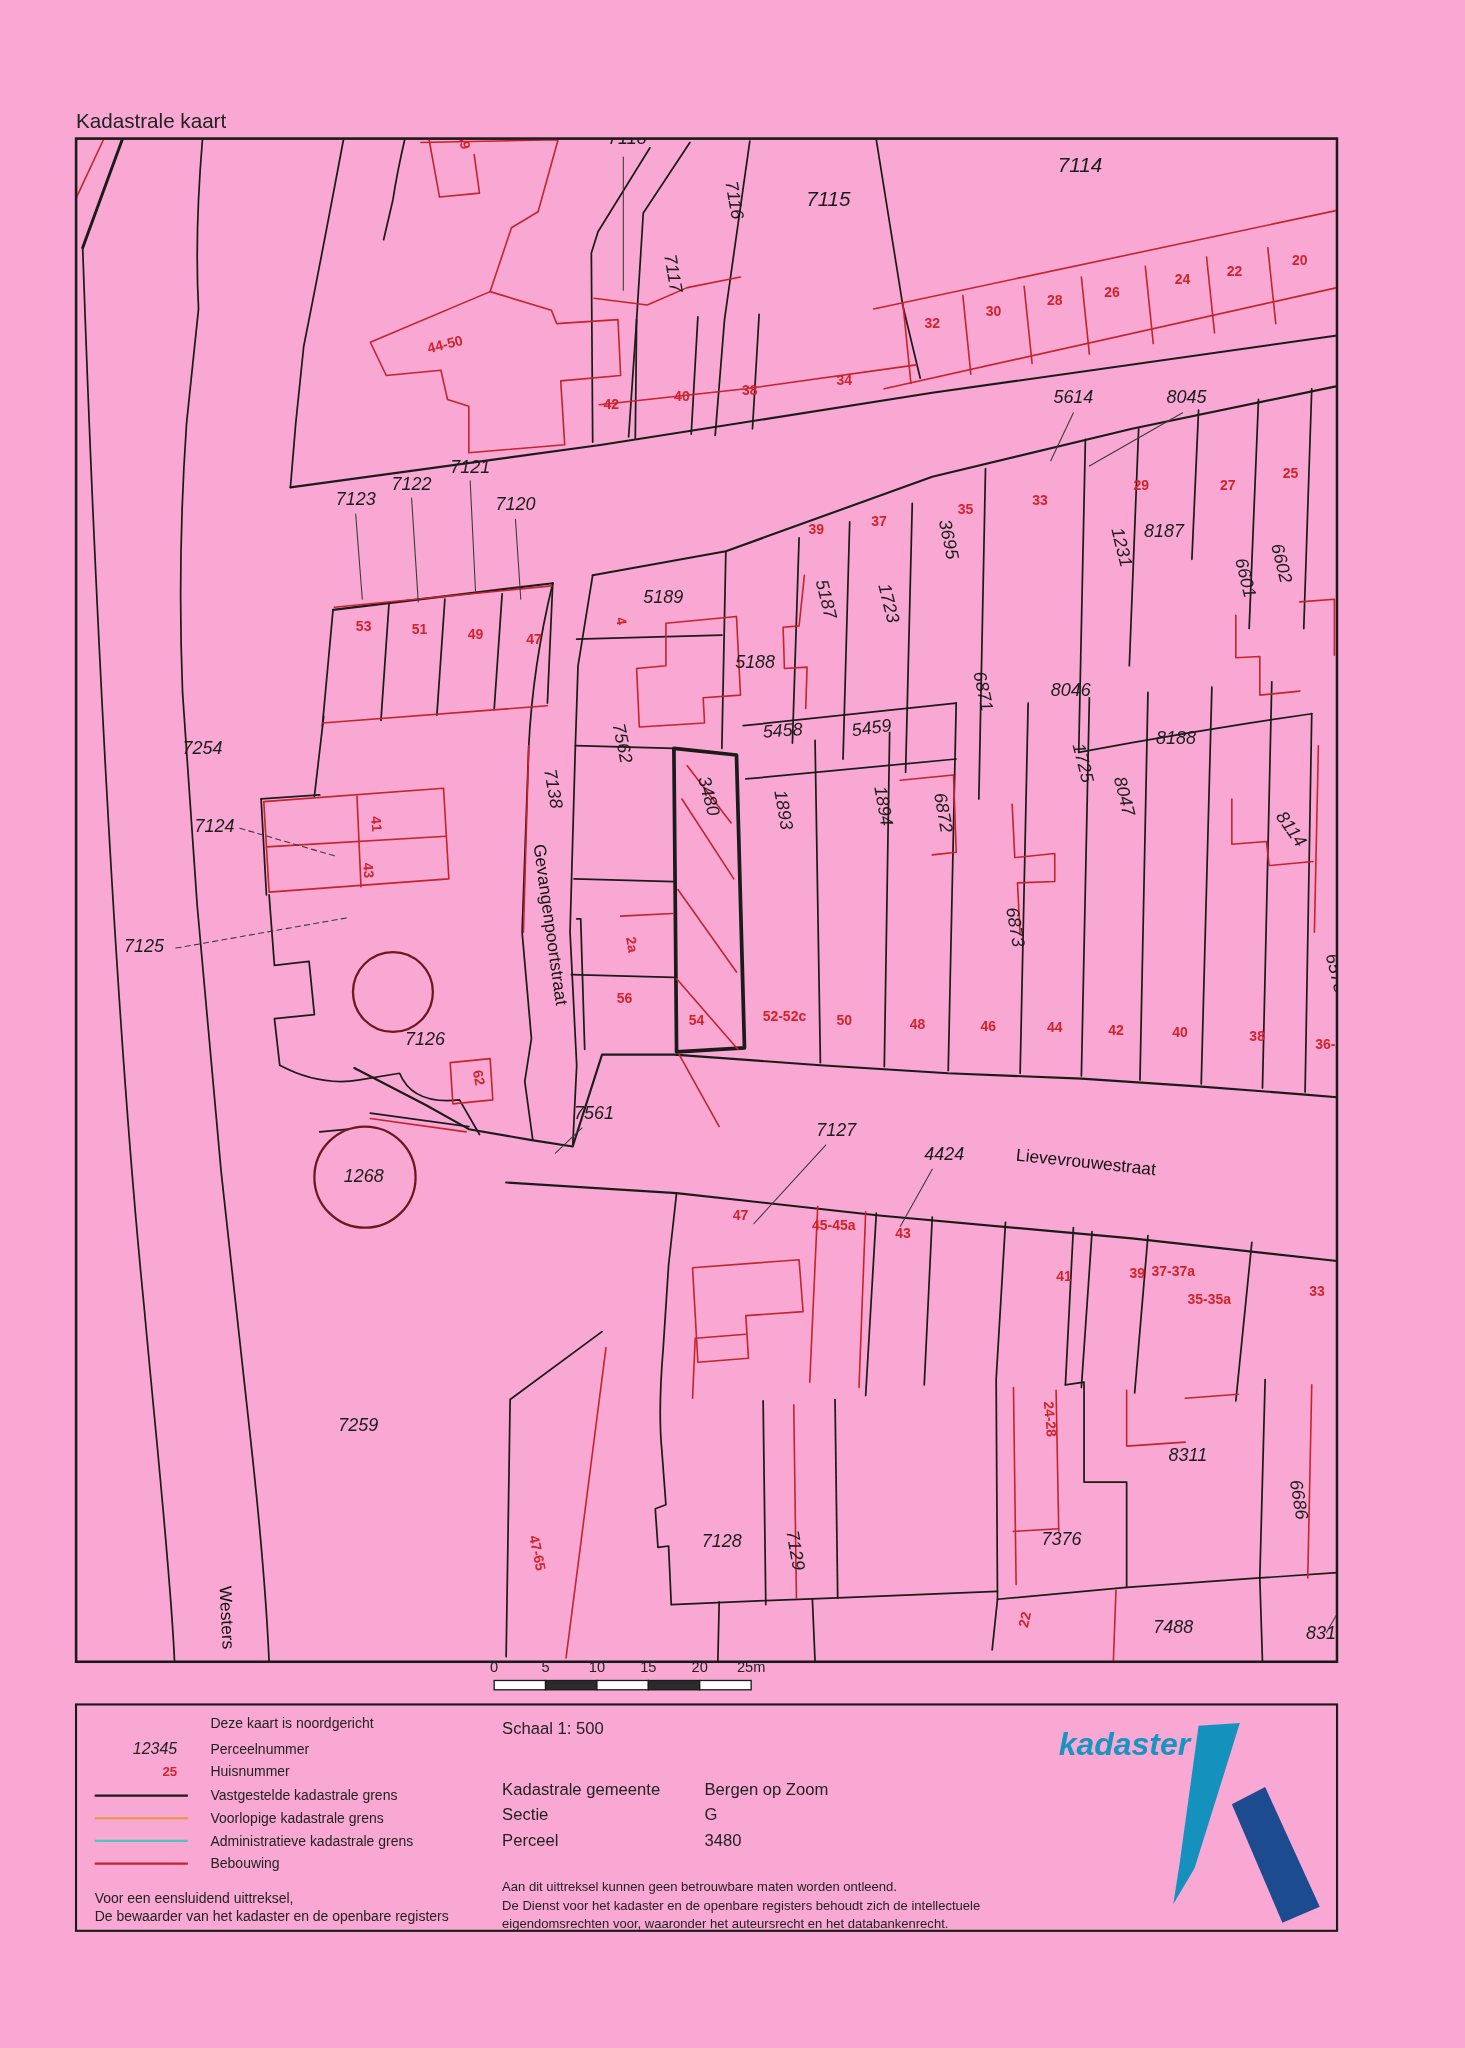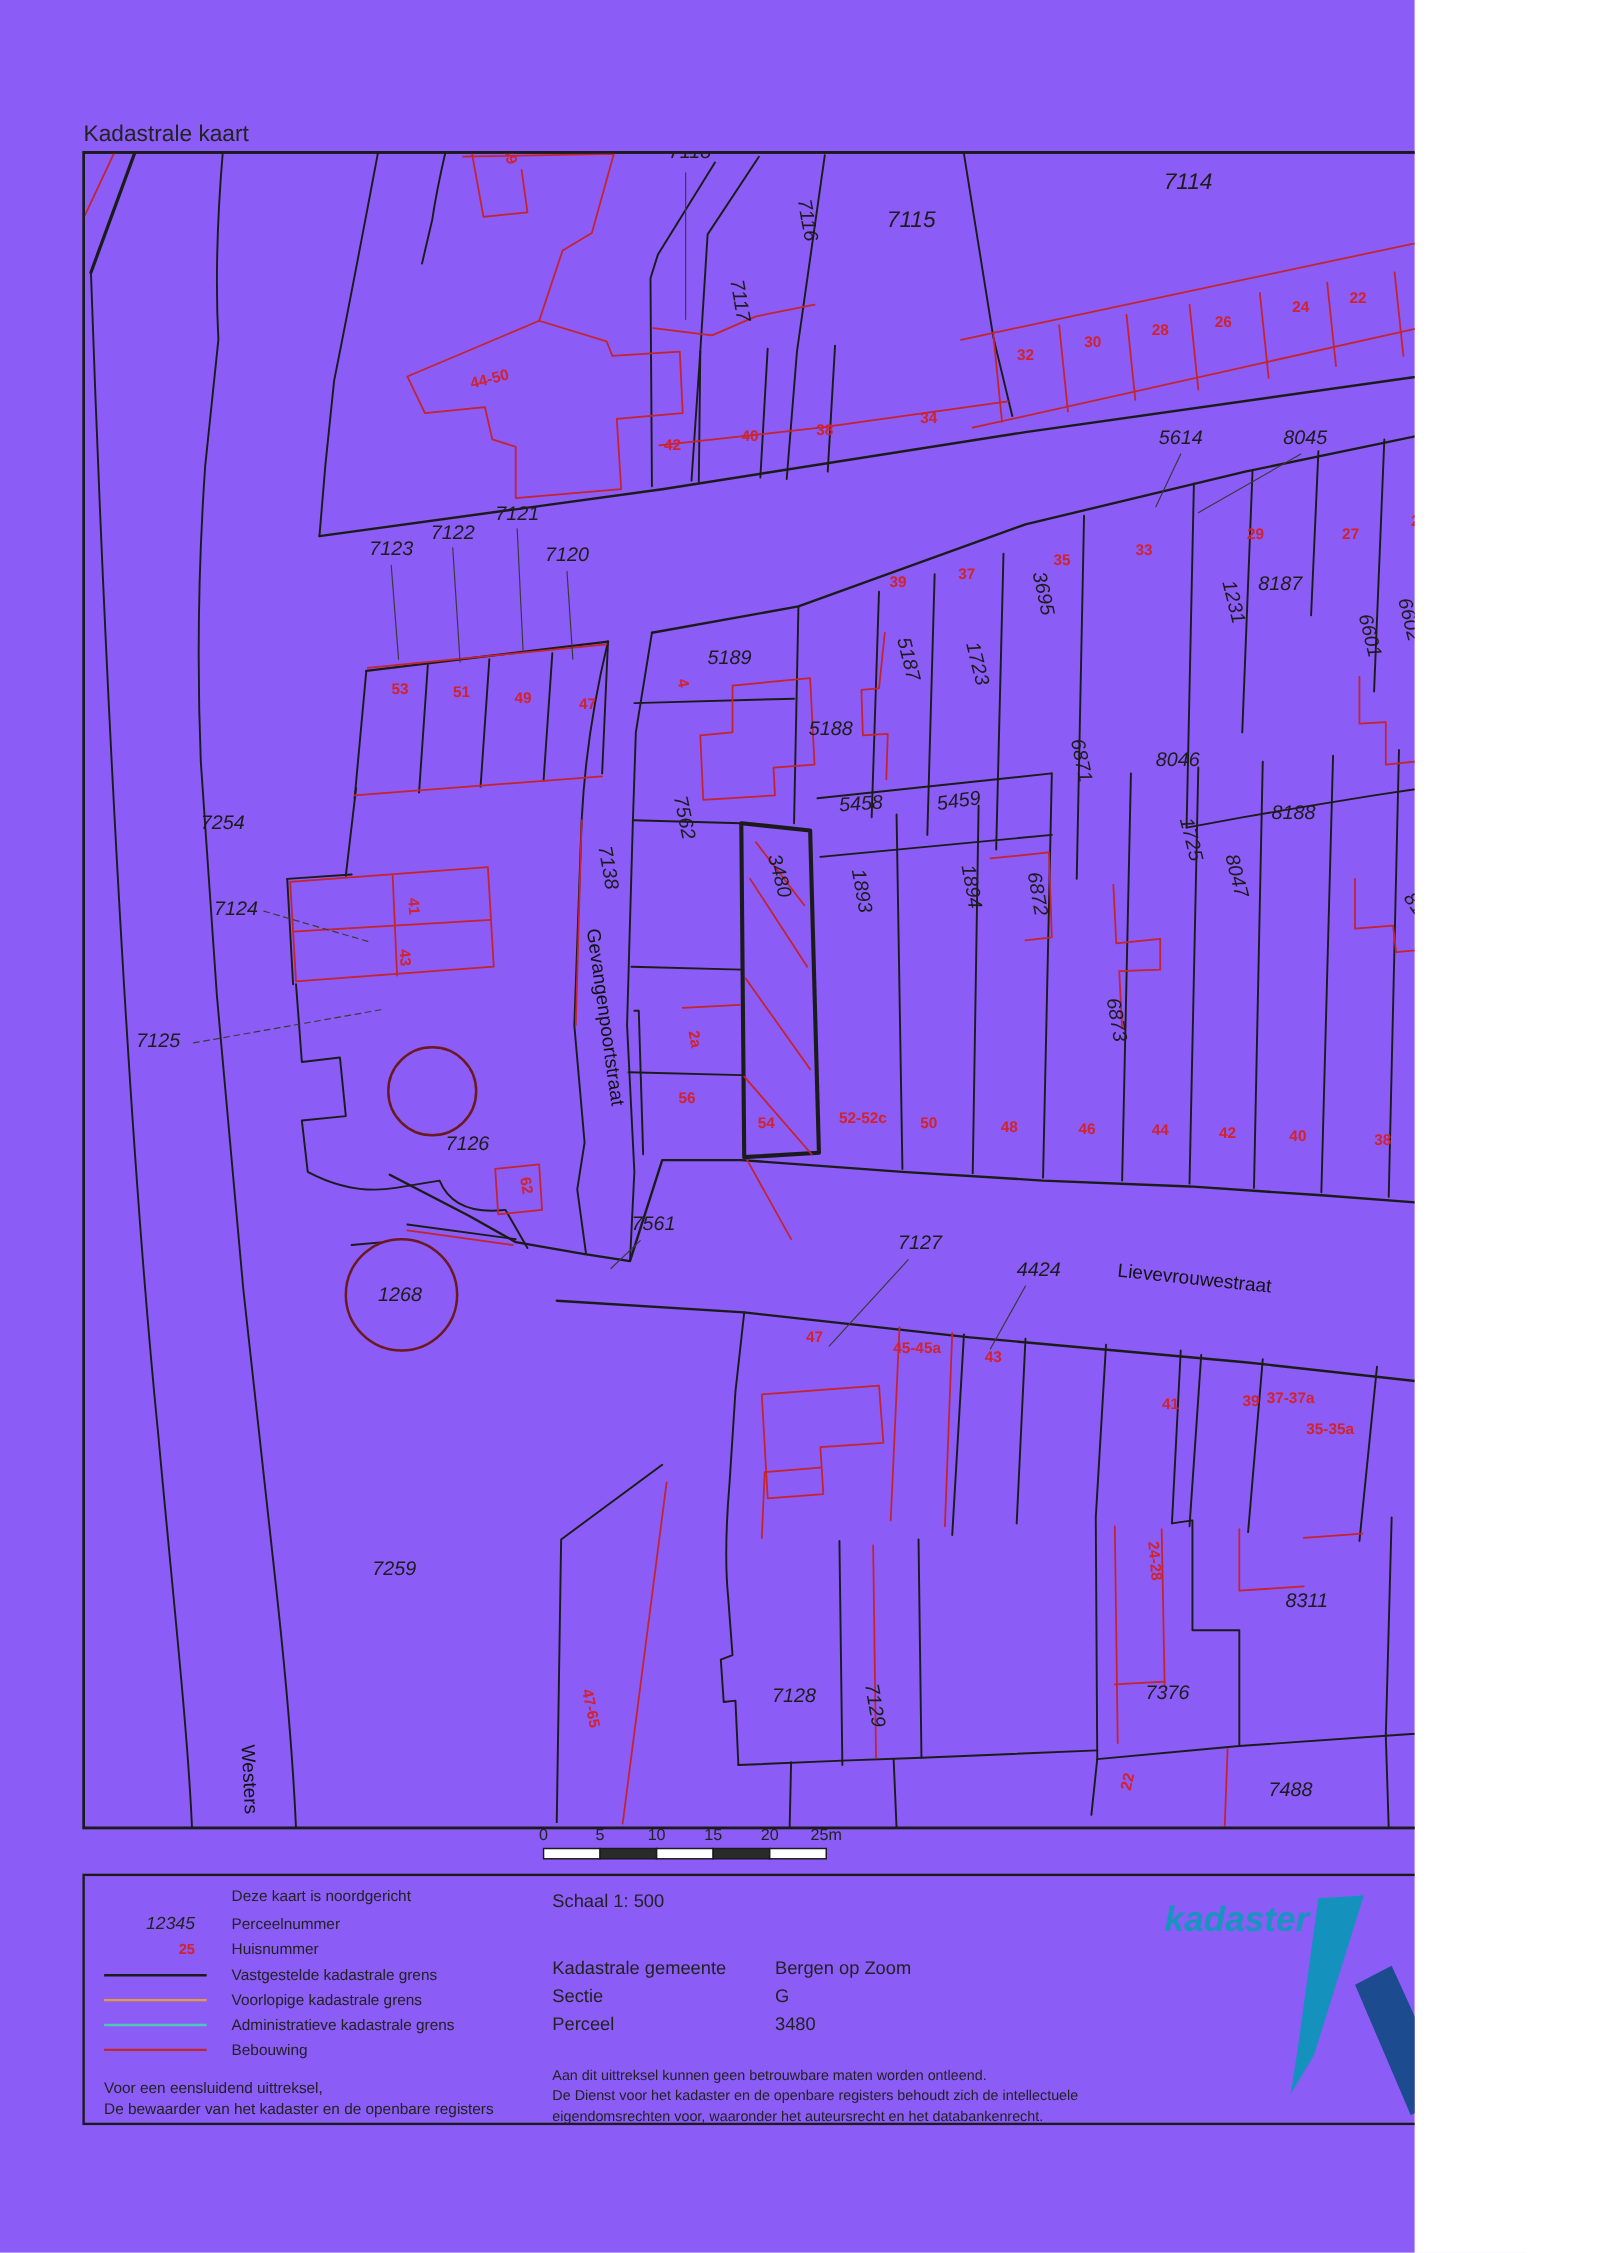--- a/index.html
+++ b/index.html
@@ -1,16 +1,16 @@
 <!DOCTYPE html>
 <html><head>
 <meta charset="utf-8">
 <style>
   html,body{margin:0;padding:0;background:#ffffff;}
-  .page{position:relative;width:1286px;height:2048px;background:#8b5cf6;overflow:hidden;}
+  .page{position:relative;width:1465px;height:2048px;background:#f9a8d4;overflow:hidden;}
   svg{display:block;}
   text{font-family:"Liberation Sans","DejaVu Sans",sans-serif;}
   .ttl{font-size:15.5px;fill:#222;}
   .lp{font-style:italic;fill:#1c1c1c;}
   .lh{font-weight:bold;fill:#d2232b;}
   .ls{fill:#111;}
   .leg{font-size:10.5px;fill:#222;}
   .leg-sample-num{font-size:12px;font-style:italic;fill:#222;}
   .leg-sample-house{font-size:10px;font-weight:bold;fill:#d2232b;}
   .info-l{font-size:12.5px;fill:#222;}

